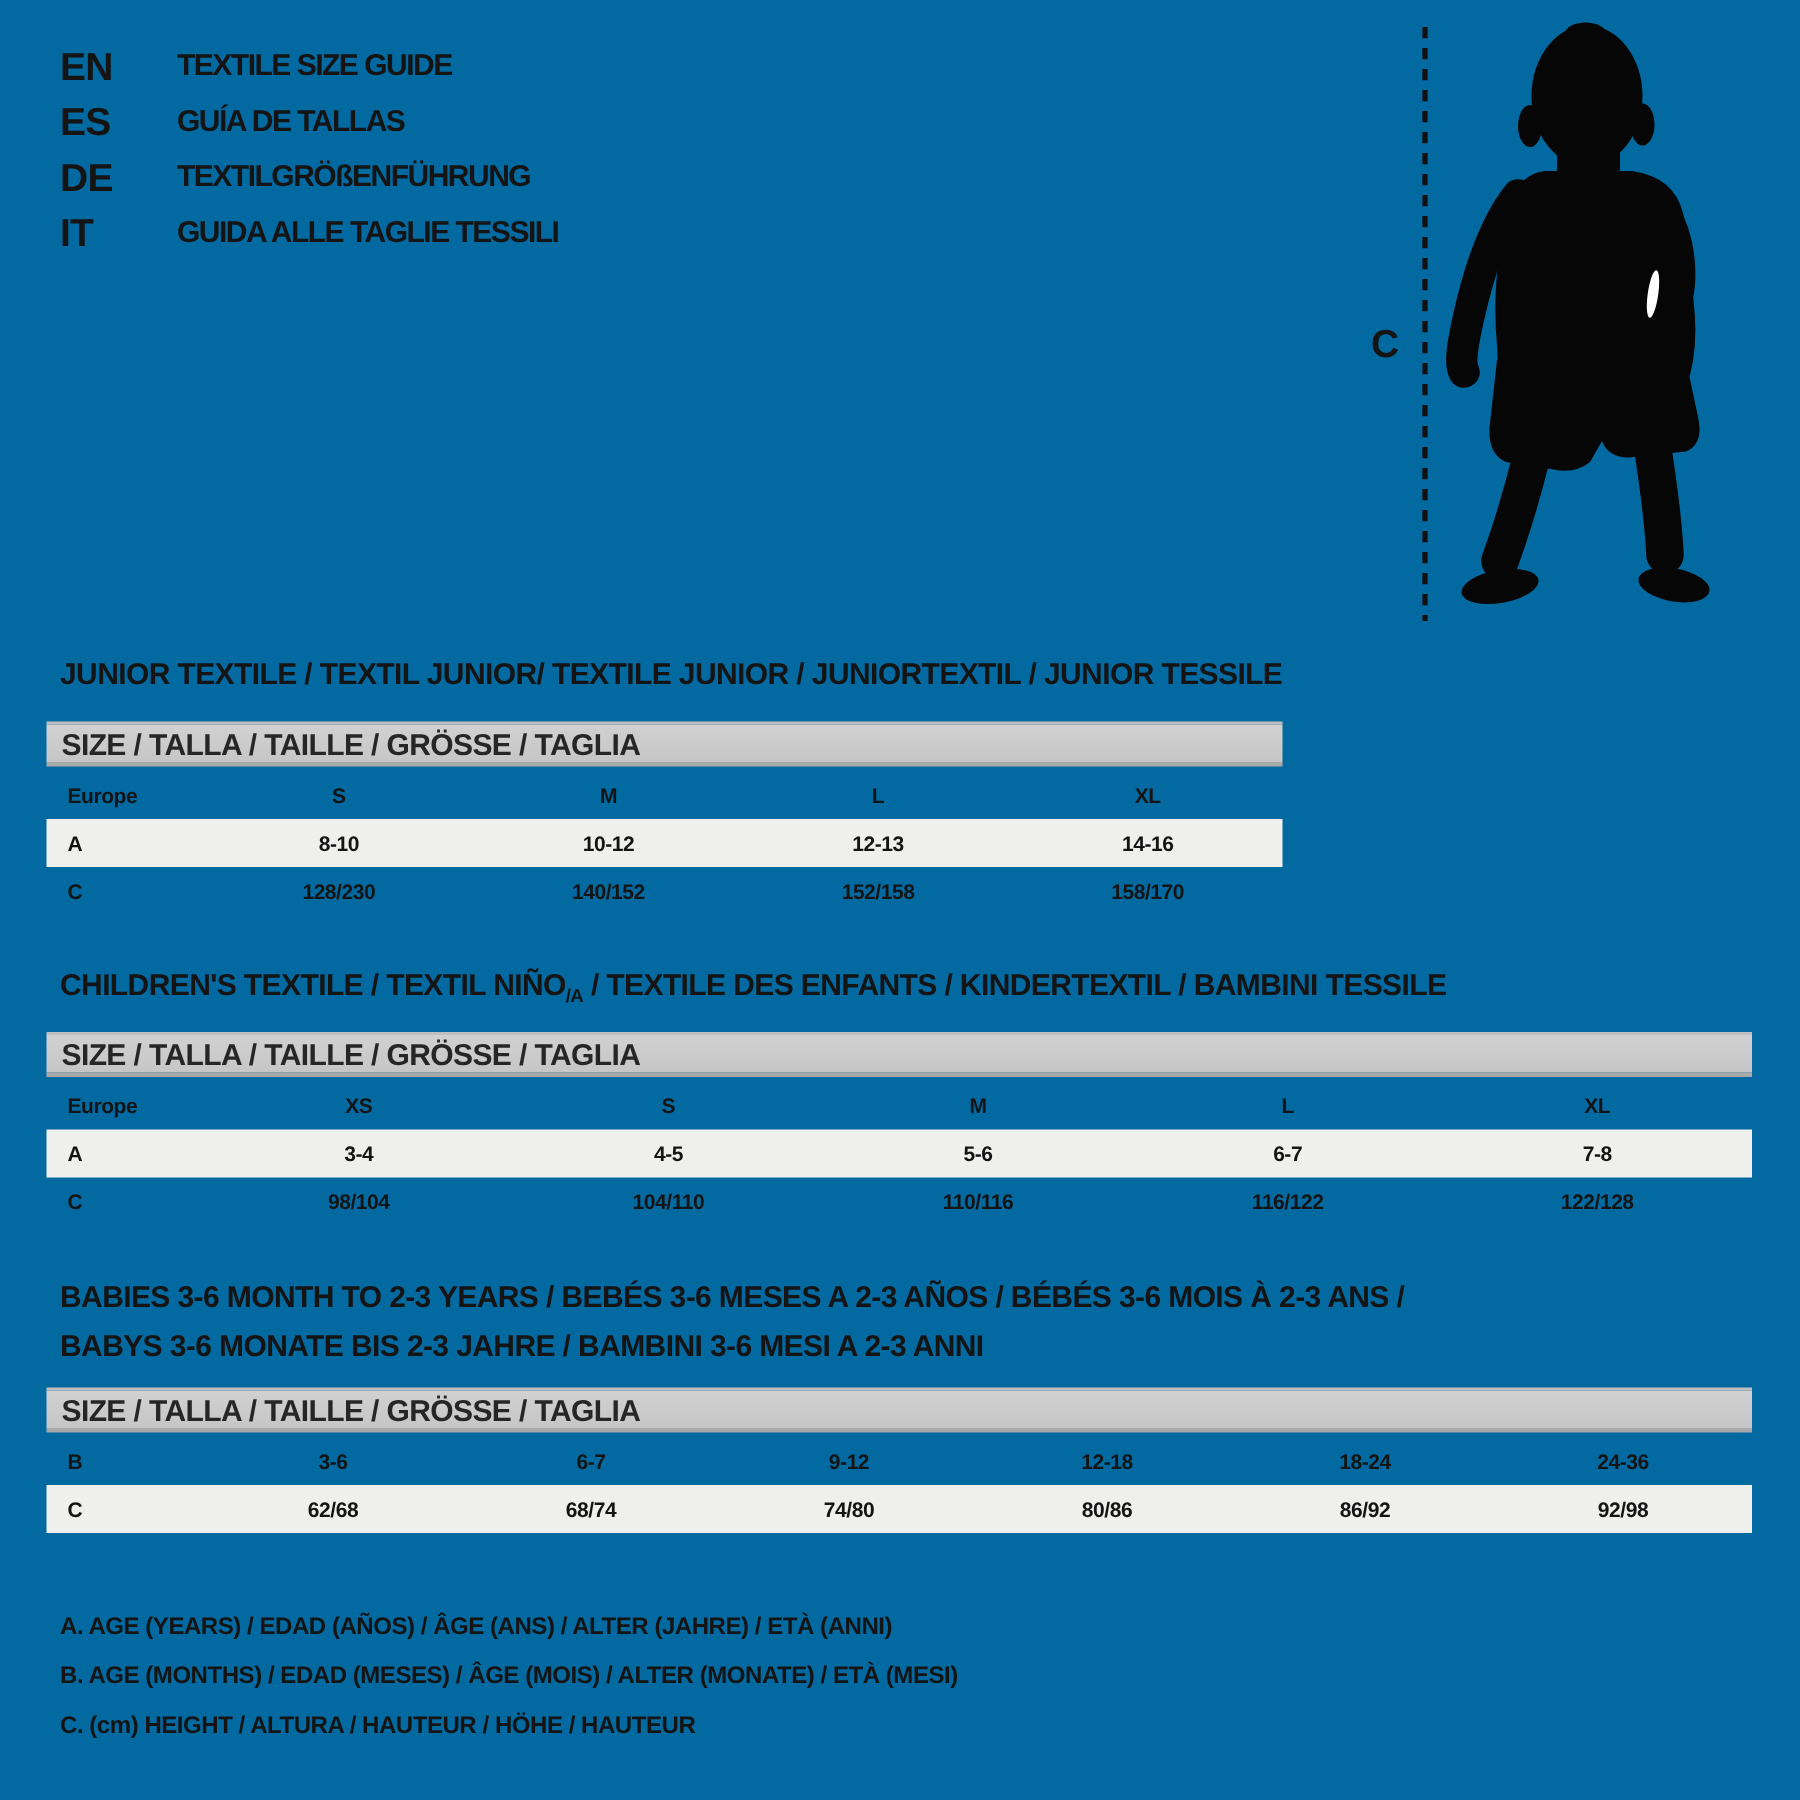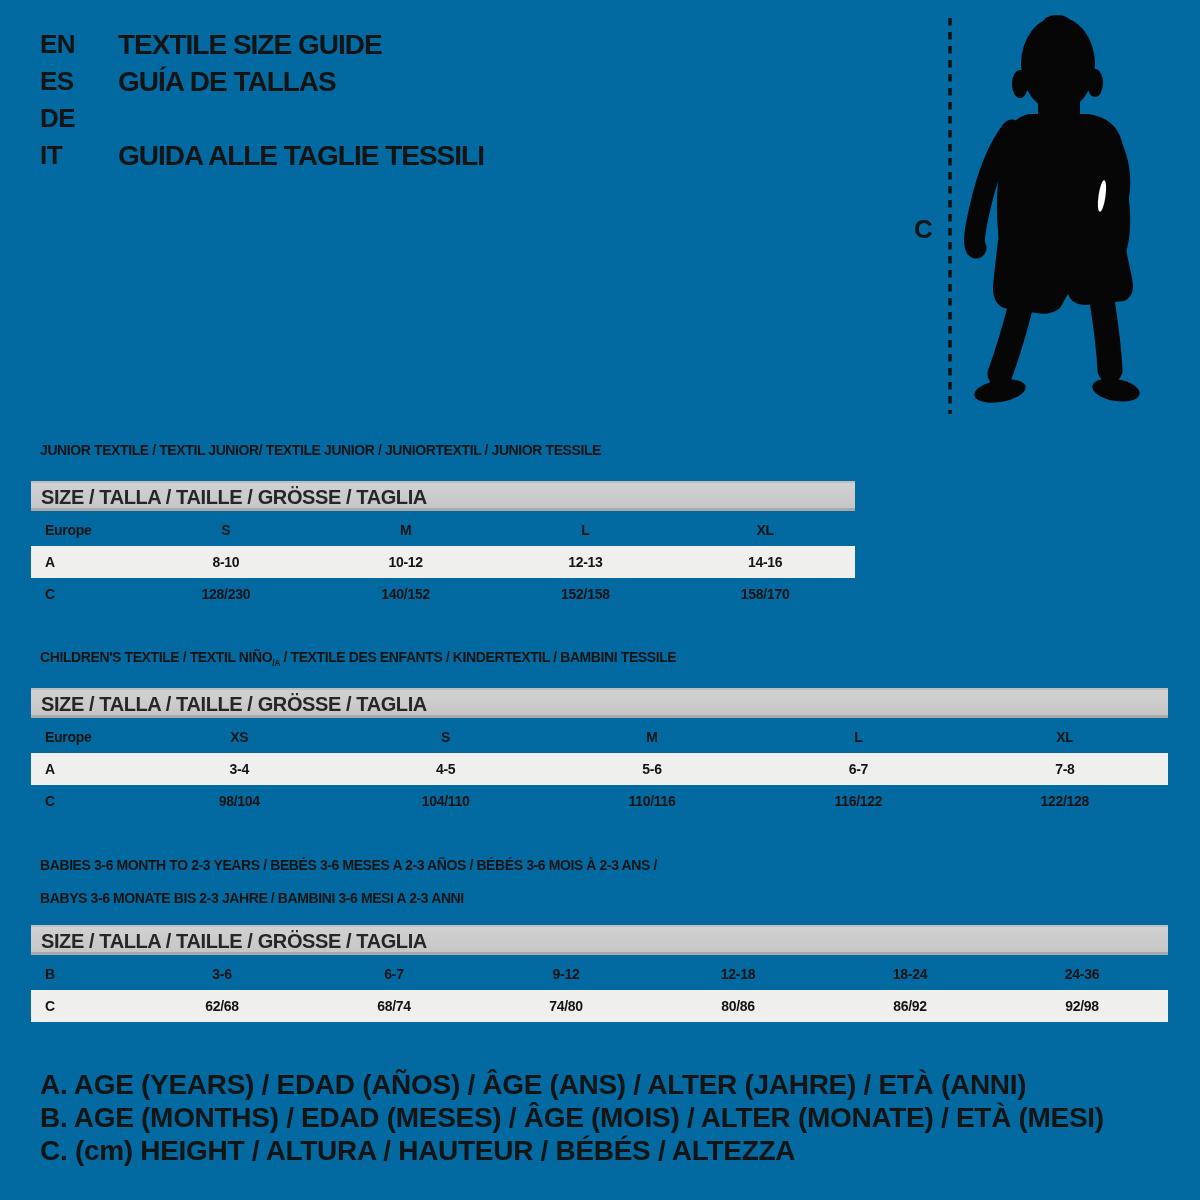--- a/index.html
+++ b/index.html
@@ -11,30 +11,30 @@
     font-family: "Liberation Sans", sans-serif;
     font-weight: bold;
     color: #141414;
     overflow: hidden;
   }
 
   
   .lang-block { position: absolute; left: 40px; top: 26px; }
   .lang-row { display: flex; height: 37px; line-height: 37px; }
   .lang-code { width: 78px; font-size: 26px; letter-spacing: -0.5px; }
-  .lang-title { font-size: 28px; letter-spacing: -1px; white-space: nowrap; }
+  .lang-title { font-size: 20px; letter-spacing: -1px; white-space: nowrap; }
 
   
   .figure { position: absolute; left: 908px; top: 10px; width: 240px; height: 406px; }
   .c-marker { position: absolute; left: 914px; top: 214px; font-size: 26px; letter-spacing: -0.5px; }
 
   
   .sec-title {
     position: absolute; left: 40px;
-    font-size: 14px; letter-spacing: -0.4px;
+    font-size: 20px; letter-spacing: -0.4px;
     white-space: pre-line; line-height: 33px;
   }
   .title-sub { font-size: 0.62em; vertical-align: sub; }
 
   
   .size-table { position: absolute; }
   .band {
     height: 30px; line-height: 28px;
     background: linear-gradient(#d1d1d1, #c6c6c6);
     border-top: 2px solid #bfbfbf;
@@ -44,38 +44,39 @@
     font-size: 20px; letter-spacing: -0.4px; color: #262626;
     margin-bottom: 3px;
   }
   .trow { display: flex; height: 32px; line-height: 32px; font-size: 14px; letter-spacing: -0.3px; }
   .trow.shaded { background: #efefee; }
   .rlabel { flex: 0 0 105px; padding-left: 14px; box-sizing: border-box; }
   .cell { flex: 1; text-align: center; }
 
   
   .legend { position: absolute; left: 40px; top: 1068px; }
-  .legend-line { font-size: 28px; letter-spacing: -0.3px; line-height: 33px; white-space: nowrap; }
+  .legend-line { font-size: 16px; letter-spacing: -0.3px; line-height: 33px; white-space: nowrap; }
 </style>
 </head>
 <body>
 
 <div class="canvas">
 
   <div class="lang-block">
     <div class="lang-row">
       <span class="lang-code">EN</span>
       <span class="lang-title">TEXTILE SIZE GUIDE</span>
     </div>
     <div class="lang-row">
       <span class="lang-code">ES</span>
       <span class="lang-title">GUÍA DE TALLAS</span>
     </div>
     <div class="lang-row">
       <span class="lang-code">DE</span>
+      <span class="lang-title">TEXTILGRÖßENFÜHRUNG</span>
     </div>
     <div class="lang-row">
       <span class="lang-code">IT</span>
       <span class="lang-title">GUIDA ALLE TAGLIE TESSILI</span>
     </div>
   </div>
 
   <svg class="figure" viewBox="908 10 240 406" xmlns="http://www.w3.org/2000/svg">
     <line x1="950" y1="18" x2="950" y2="414" stroke="#111111" stroke-width="3.5" stroke-dasharray="7.5 6.5"></line>
     <g fill="#060606">
@@ -172,16 +173,16 @@
       <span class="cell">74/80</span>
       <span class="cell">80/86</span>
       <span class="cell">86/92</span>
       <span class="cell">92/98</span>
     </div>
   </div>
 
   <div class="legend">
     <div class="legend-line">A. AGE (YEARS) / EDAD (AÑOS) / ÂGE (ANS) / ALTER (JAHRE) / ETÀ (ANNI)</div>
     <div class="legend-line">B. AGE (MONTHS) / EDAD (MESES) / ÂGE (MOIS) / ALTER (MONATE) / ETÀ (MESI)</div>
-    <div class="legend-line">C. (cm) HEIGHT / ALTURA / HAUTEUR / BÉBÉS / ALTEZZA</div>
+    <div class="legend-line">C. (cm) HEIGHT / ALTURA / HAUTEUR / HÖHE / HAUTEUR</div>
   </div>
 
 </div>
 
 </body></html>

